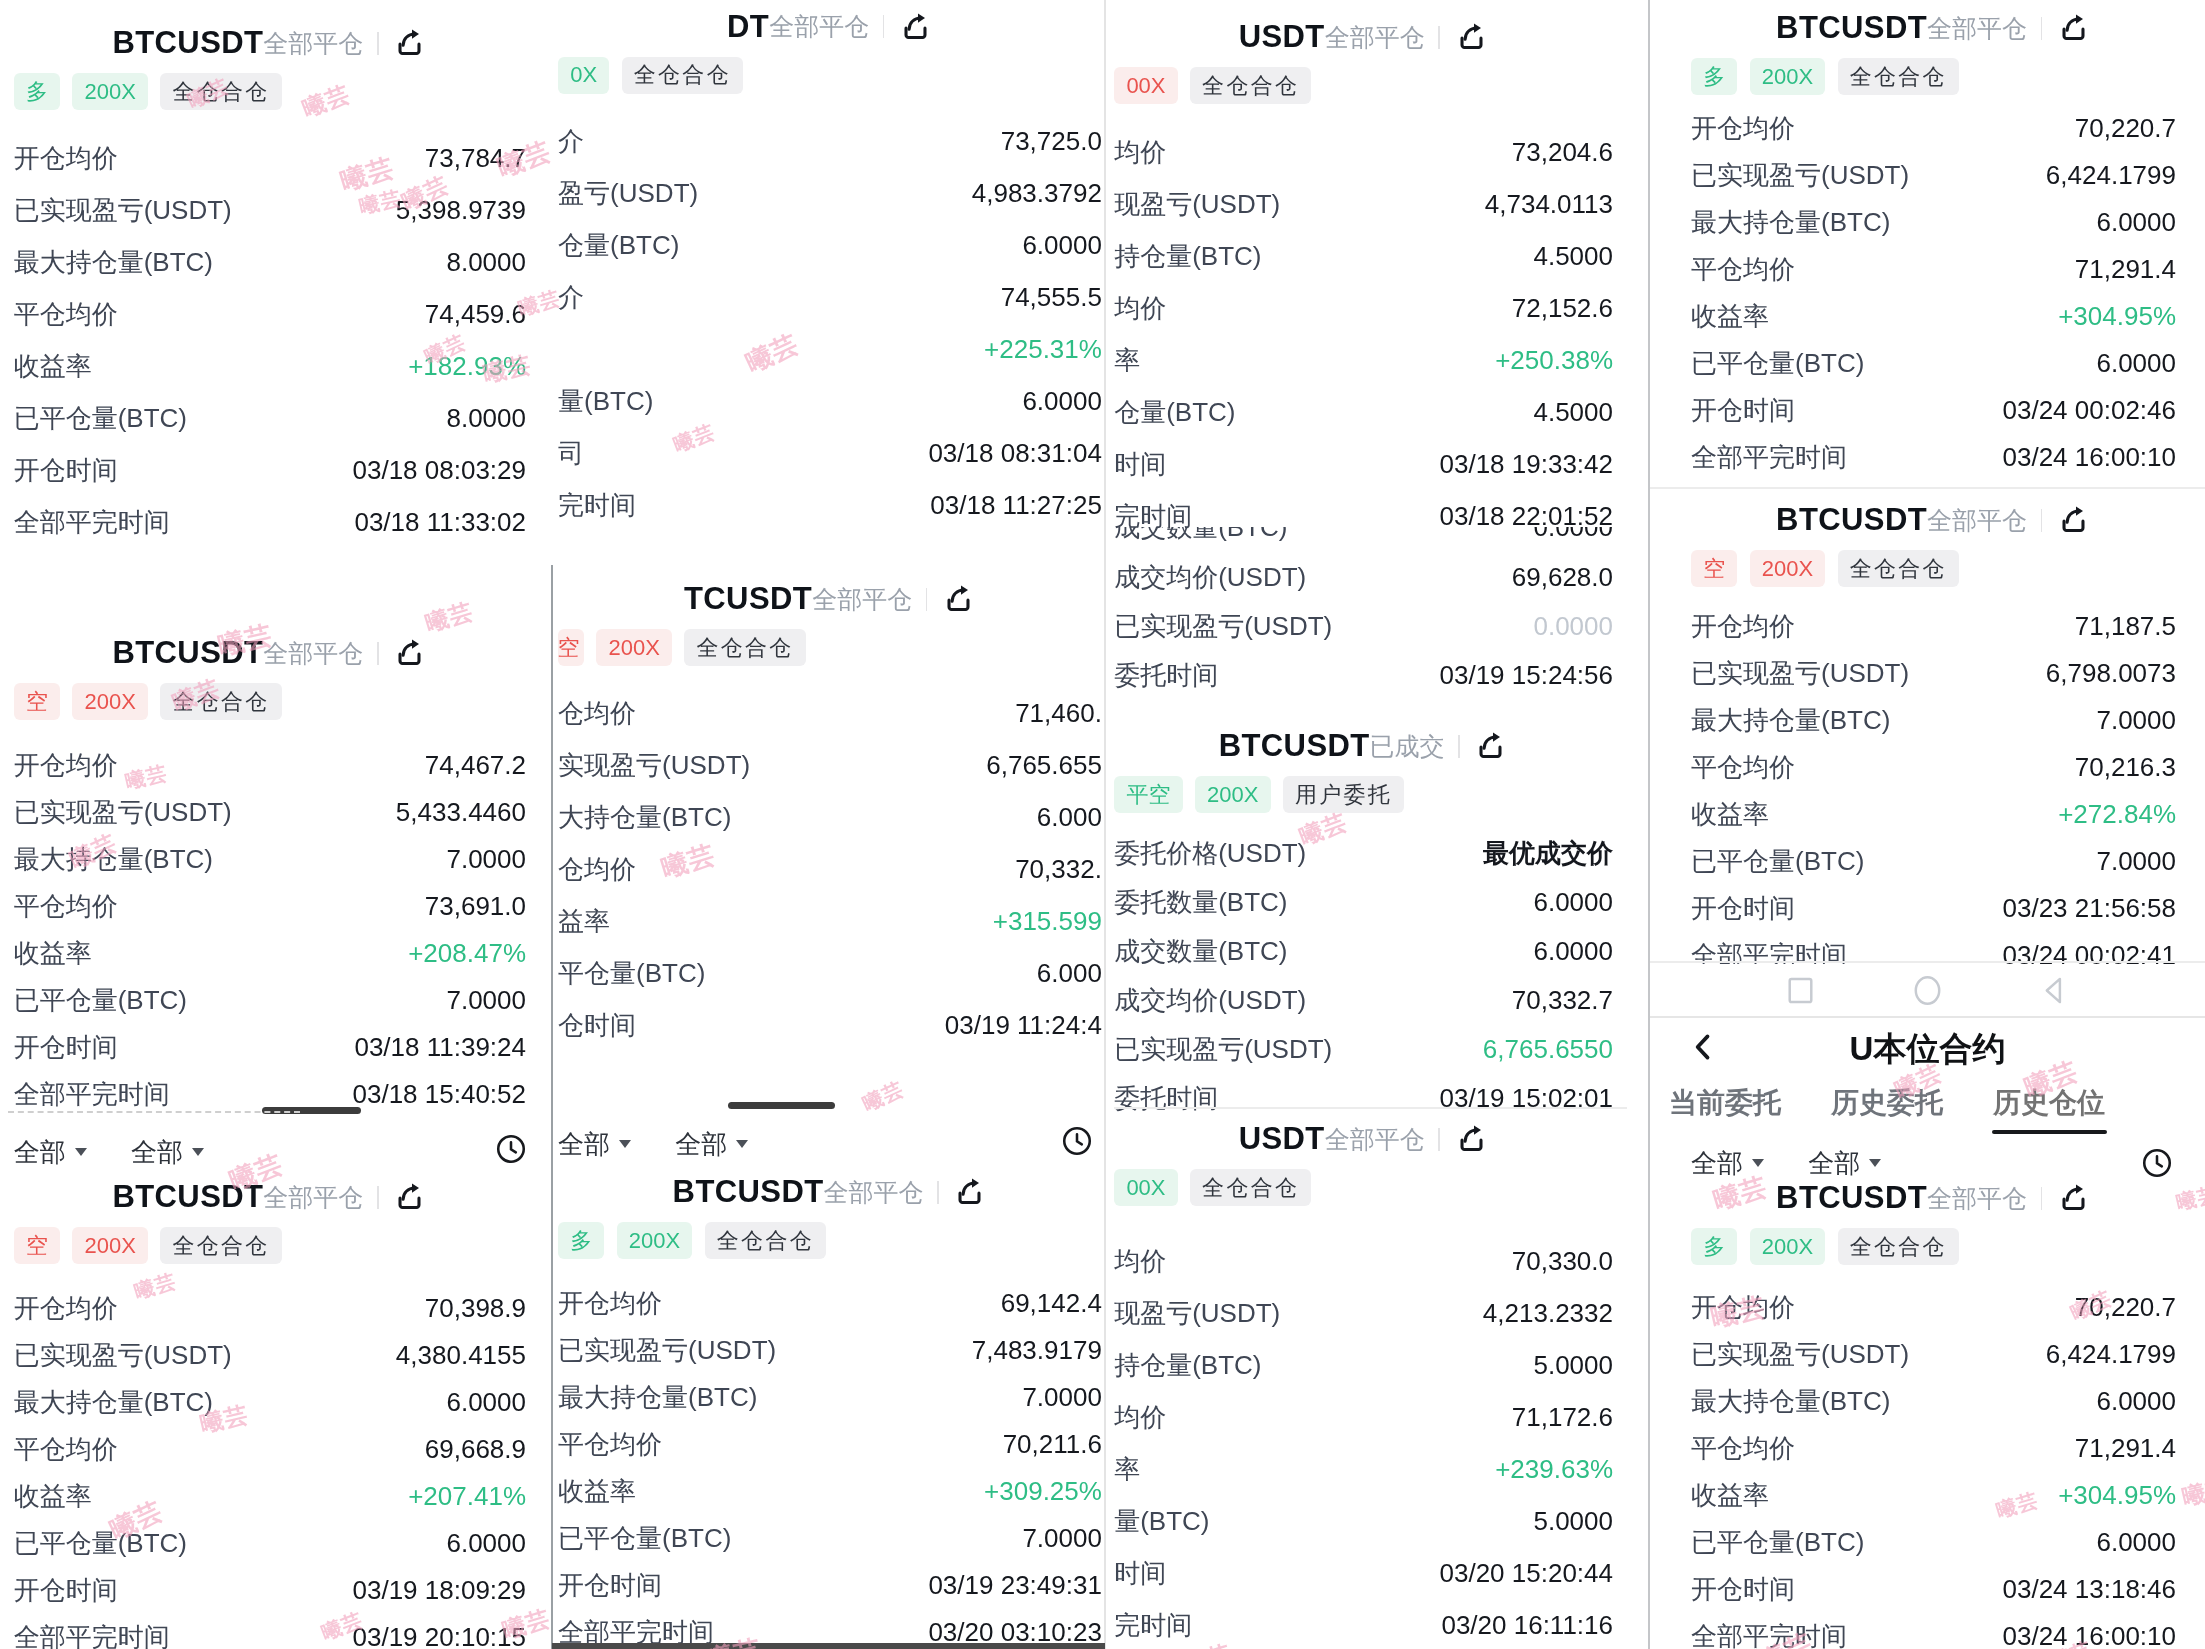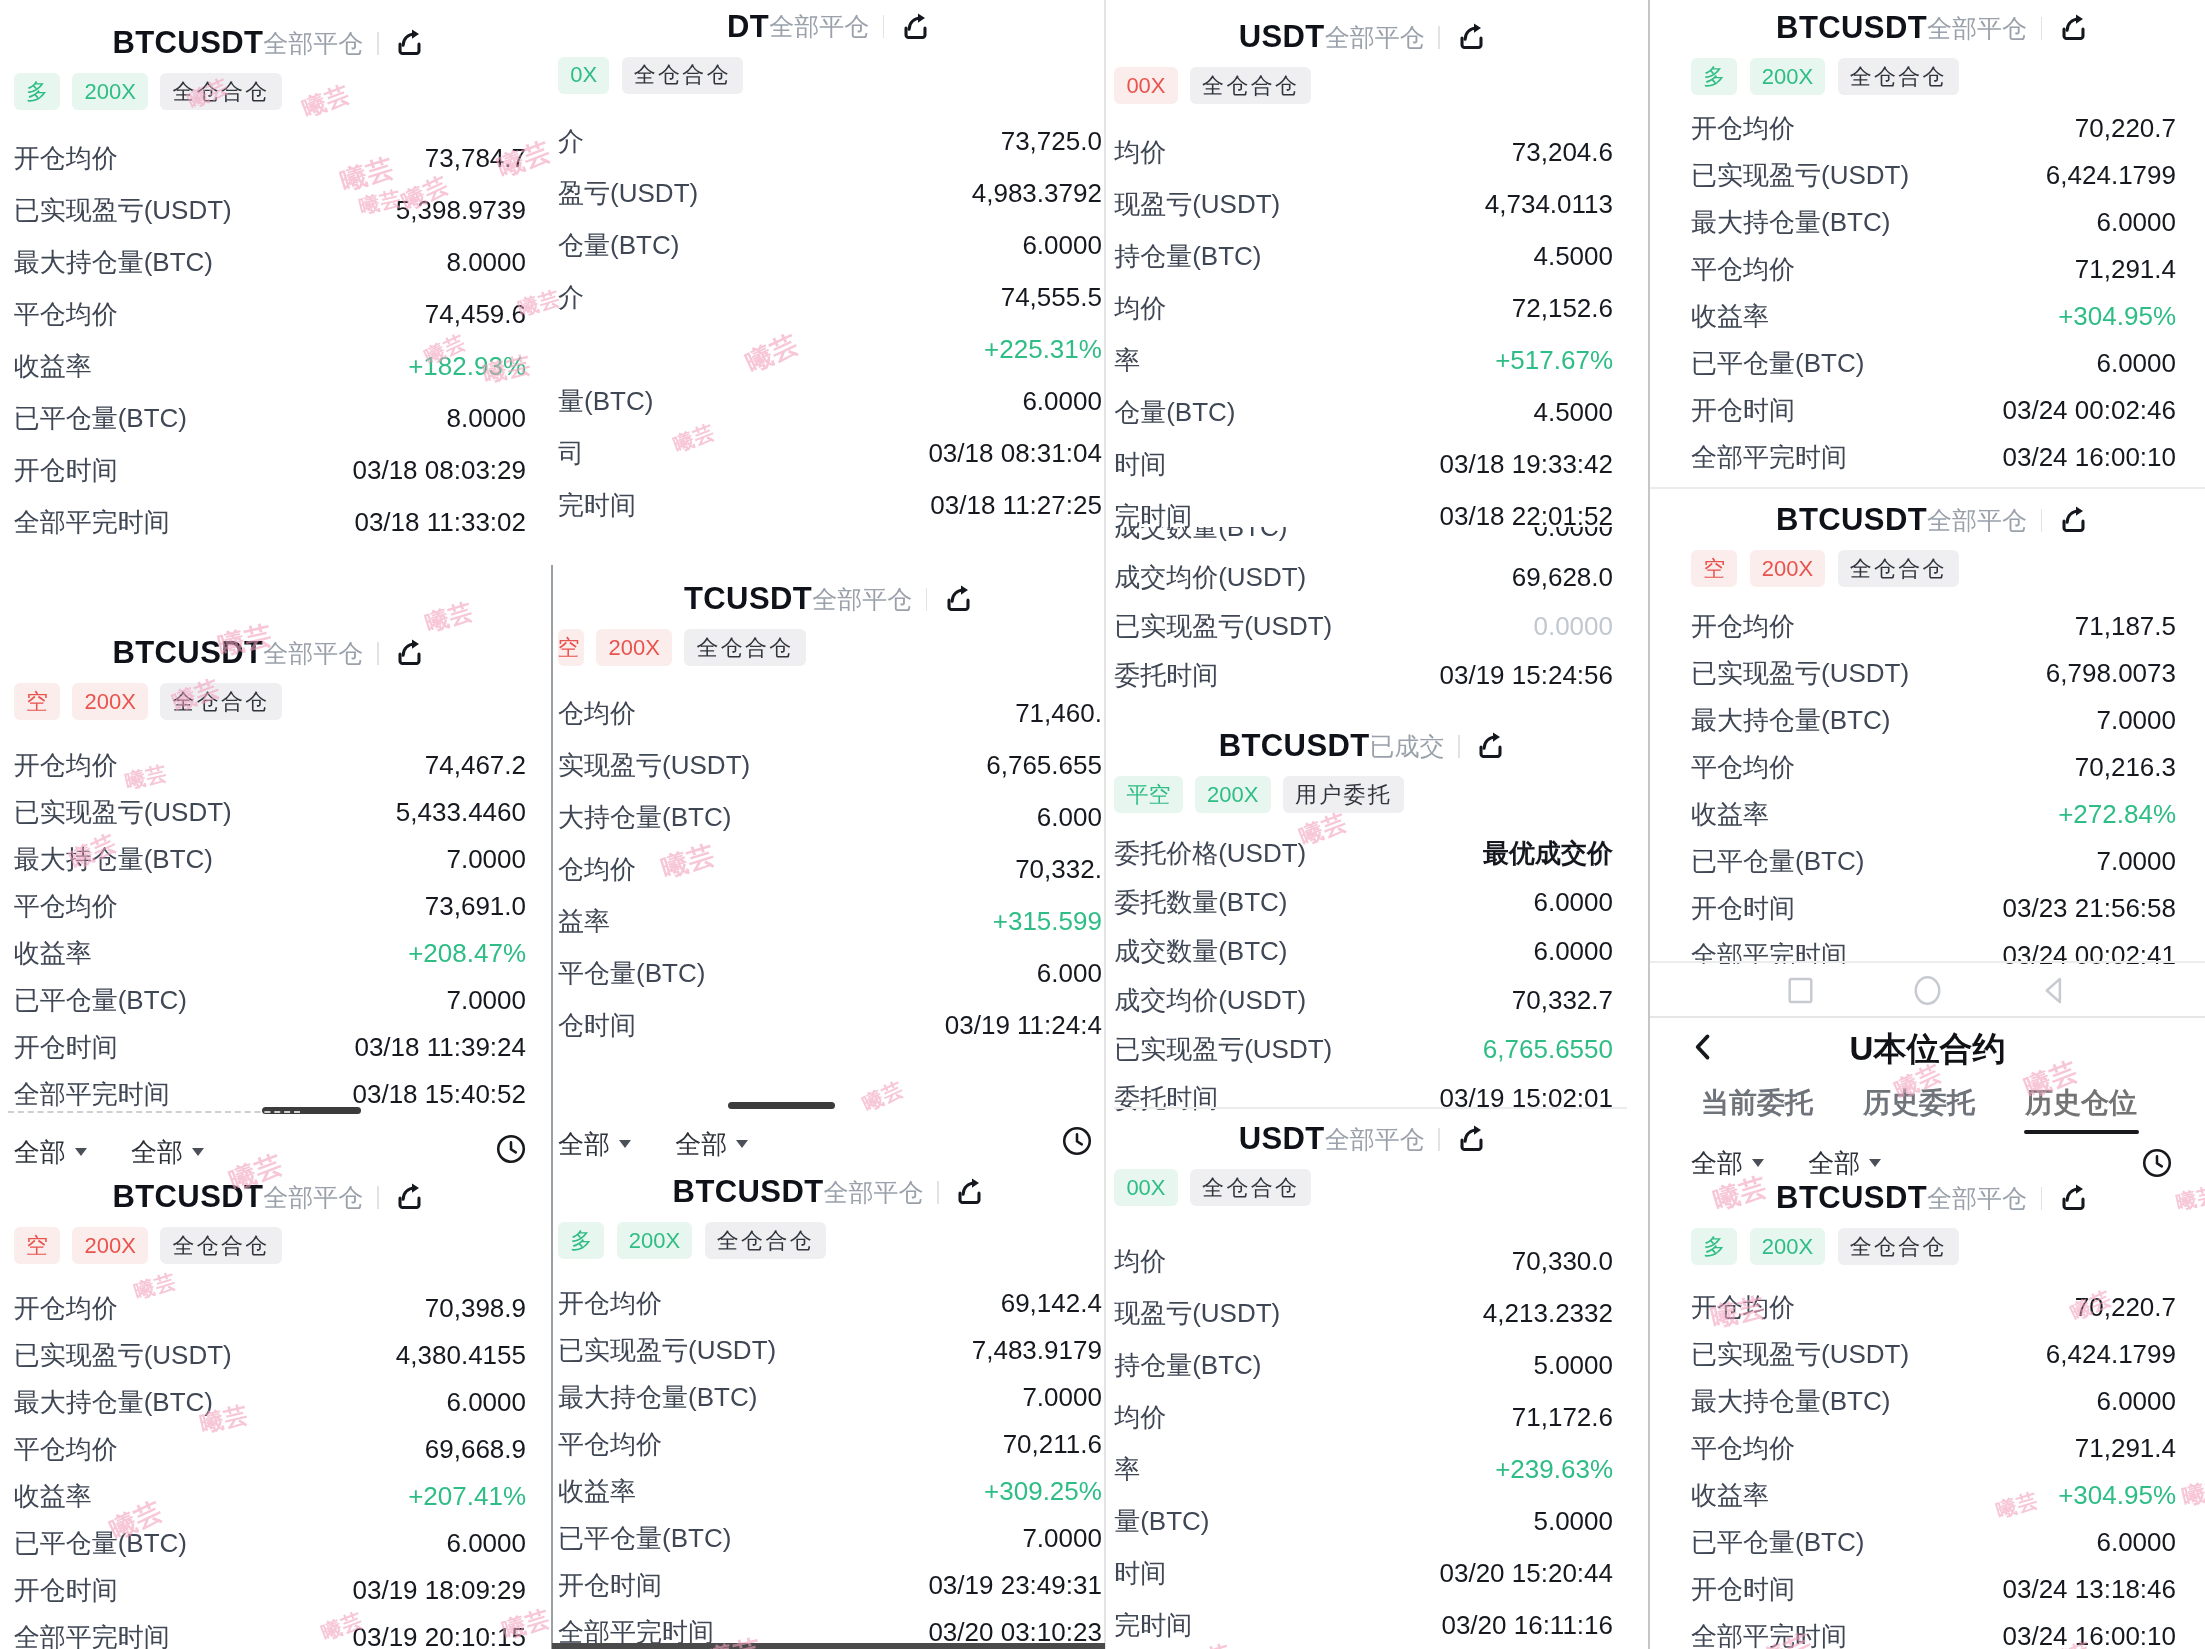--- a/index.html
+++ b/index.html
@@ -72,21 +72,21 @@
   #filter4{left:1650px;top:1143px;width:555px;padding:0 31px 0 41px}
 
   
   #navbar{position:absolute;left:1650px;top:964px;width:555px;height:52px;display:flex;
           align-items:center;justify-content:center;gap:90px}
   #navbar svg{width:37px;height:37px;color:#C7CBD1}
   #screenhdr{position:absolute;left:1650px;top:1025px;width:555px;height:49px}
   .backbtn{position:absolute;left:37px;top:4.6px;width:34px;height:34px;color:#15181D}
   .scrtitle{position:absolute;left:0;right:0;top:1.5px;text-align:center;font-size:33px;font-weight:700;color:#101215}
   #tabs{position:absolute;left:1650px;top:1079px;width:555px;height:55px;display:flex;gap:50px;
-        padding-left:51px;box-sizing:border-box;align-items:flex-end}
+        padding-left:19px;box-sizing:border-box;align-items:flex-end}
   .tab{font-size:28px;font-weight:700;color:#6F747B;padding-bottom:12.2px;position:relative;white-space:nowrap}
   .tab.active{color:#737373}
   .tab.active::after{content:"";position:absolute;left:-1.5px;right:-1.5px;bottom:0;height:3.8px;
         background:#17191C;border-radius:2.3px}
 
   
   .seam{position:absolute;background:#B9BDC2}
   #seam1{left:551px;top:565px;width:2.3px;height:1085px;background:#9AA0A4}
   #seam2{left:1104px;top:0;width:1.5px;height:1650px;background:#E4E4E4}
   #seam3{left:1648px;top:0;width:2.3px;height:1650px;background:#C4C6C9}
@@ -241,21 +241,21 @@
       <div class="row">
         <span class="rlabel">持仓量(BTC)</span>
         <span class="rvalue">4.5000</span>
       </div>
       <div class="row">
         <span class="rlabel">均价</span>
         <span class="rvalue">72,152.6</span>
       </div>
       <div class="row">
         <span class="rlabel">率</span>
-        <span class="rvalue green">+517.67%</span>
+        <span class="rvalue green">+250.38%</span>
       </div>
       <div class="row">
         <span class="rlabel">仓量(BTC)</span>
         <span class="rvalue">4.5000</span>
       </div>
       <div class="row">
         <span class="rlabel">时间</span>
         <span class="rvalue">03/18 19:33:42</span>
       </div>
       <div class="row">

